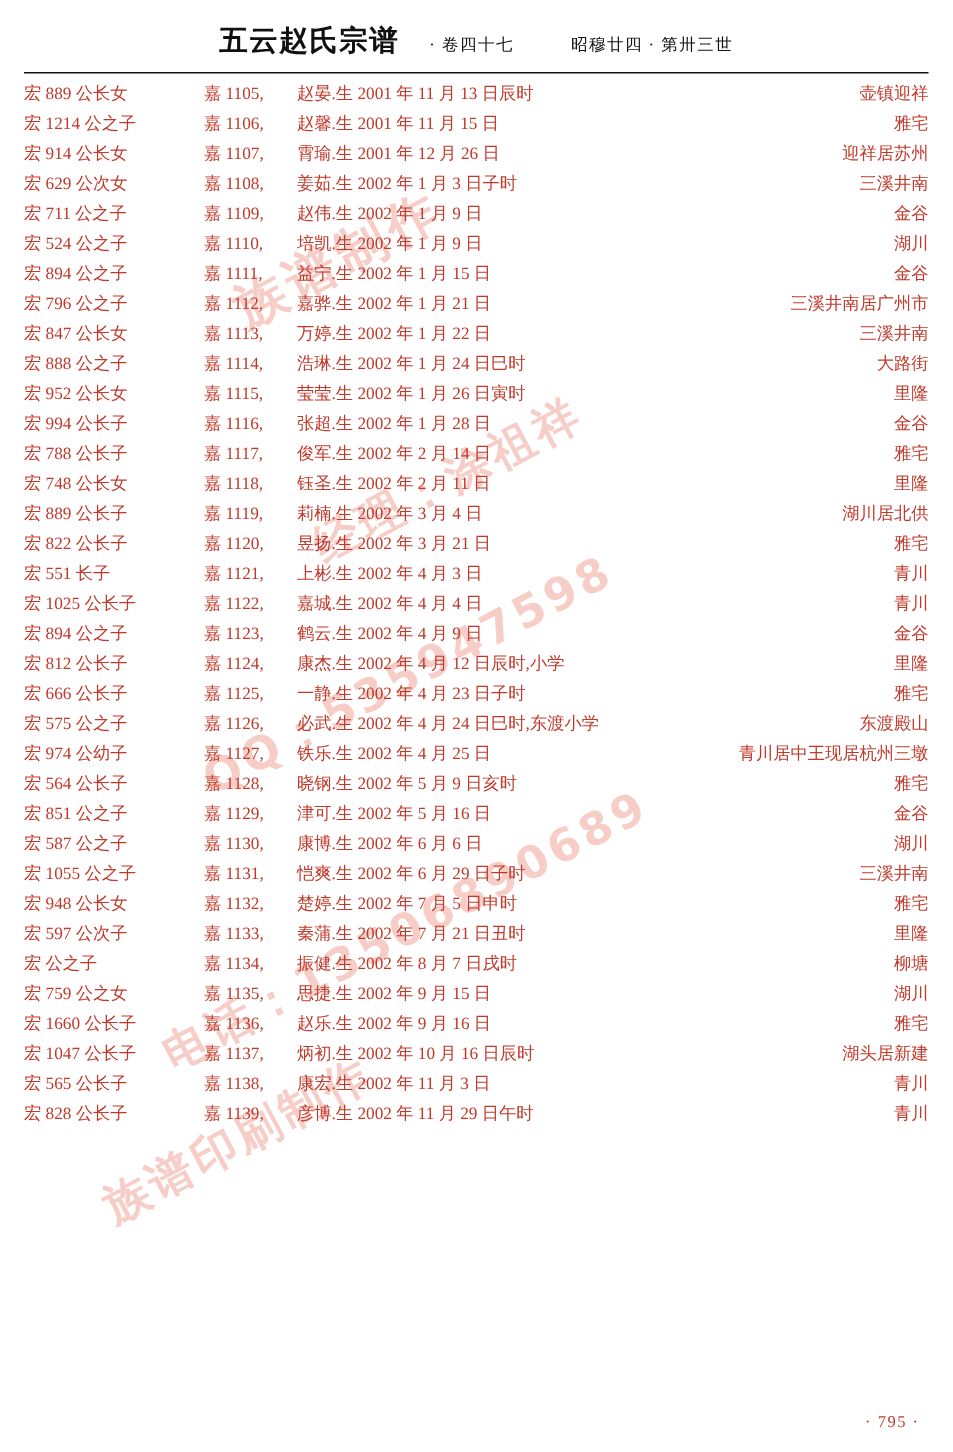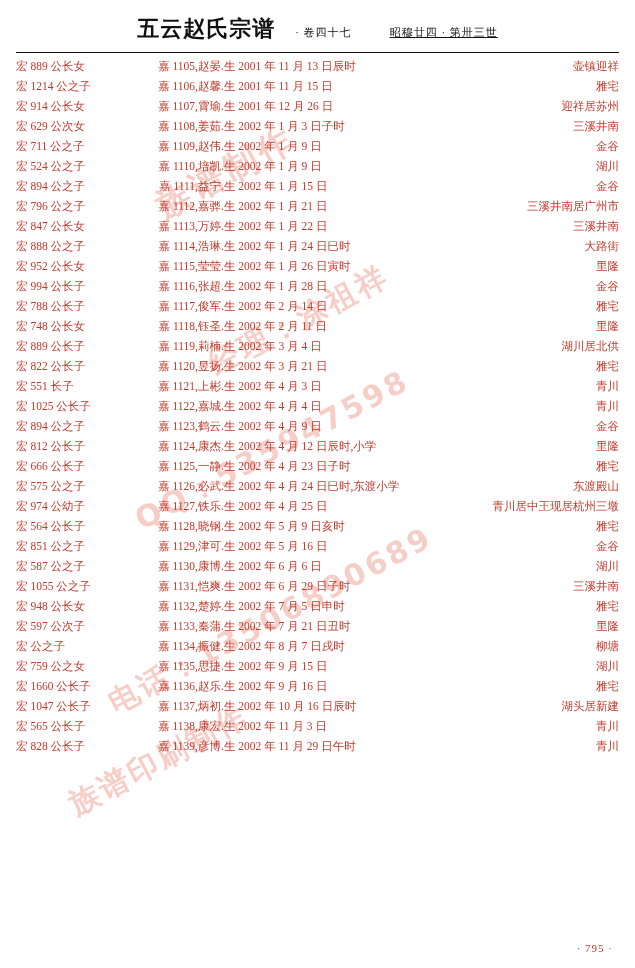--- a/index.html
+++ b/index.html
@@ -23,35 +23,34 @@
     padding: 14px 16px 0 16px;
   }
   
   .header {
     text-align: center;
     color: #111;
     padding-bottom: 6px;
     white-space: nowrap;
   }
   .header .title {
-    font-size: 22px;
+    font-size: 19px;
     font-weight: bold;
     letter-spacing: 1px;
     font-family: "Liberation Serif", "DejaVu Serif", serif;
   }
   .header .sub {
     font-size: 11px;
     margin-left: 20px;
     letter-spacing: 1px;
   }
   .header .sub2 {
     font-size: 11px;
     margin-left: 38px;
     letter-spacing: 1px;
-    text-decoration: underline;
   }
   .rule {
     border-top: 1.5px solid #111;
     margin: 2px 0 4px 0;
   }
   
   table.genealogy {
     width: 100%;
     border-collapse: collapse;
     font-size: 11.5px;
@@ -64,21 +63,21 @@
     vertical-align: bottom;
     white-space: nowrap;
     font-family: "Liberation Serif", "DejaVu Serif", serif;
   }
   td.c-ref {
     width: 120px;
     padding-left: 2px;
   }
   td.c-seq {
     width: 62px;
-    text-align: right;
+    text-align: left;
   }
   td.c-detail {
     width: 250px;
     text-align: left;
     margin-left: 48px;
   }
   td.c-place {
     text-align: right;
     padding-right: 4px;
   }

